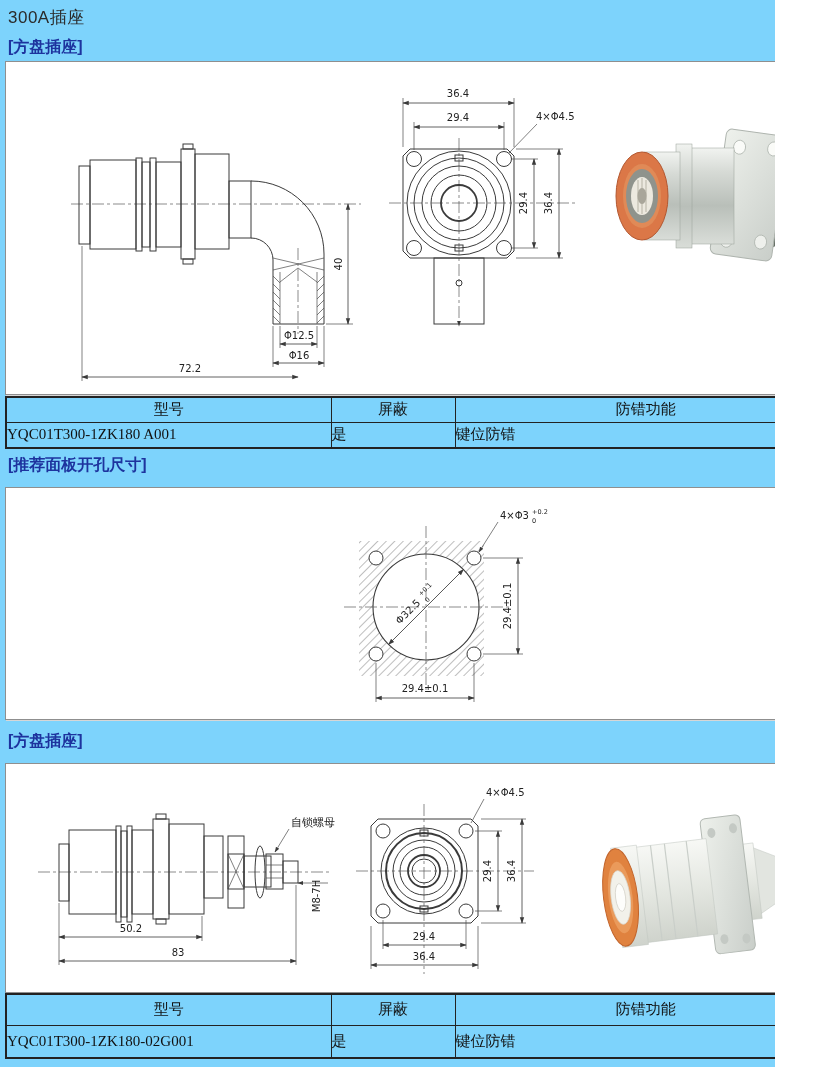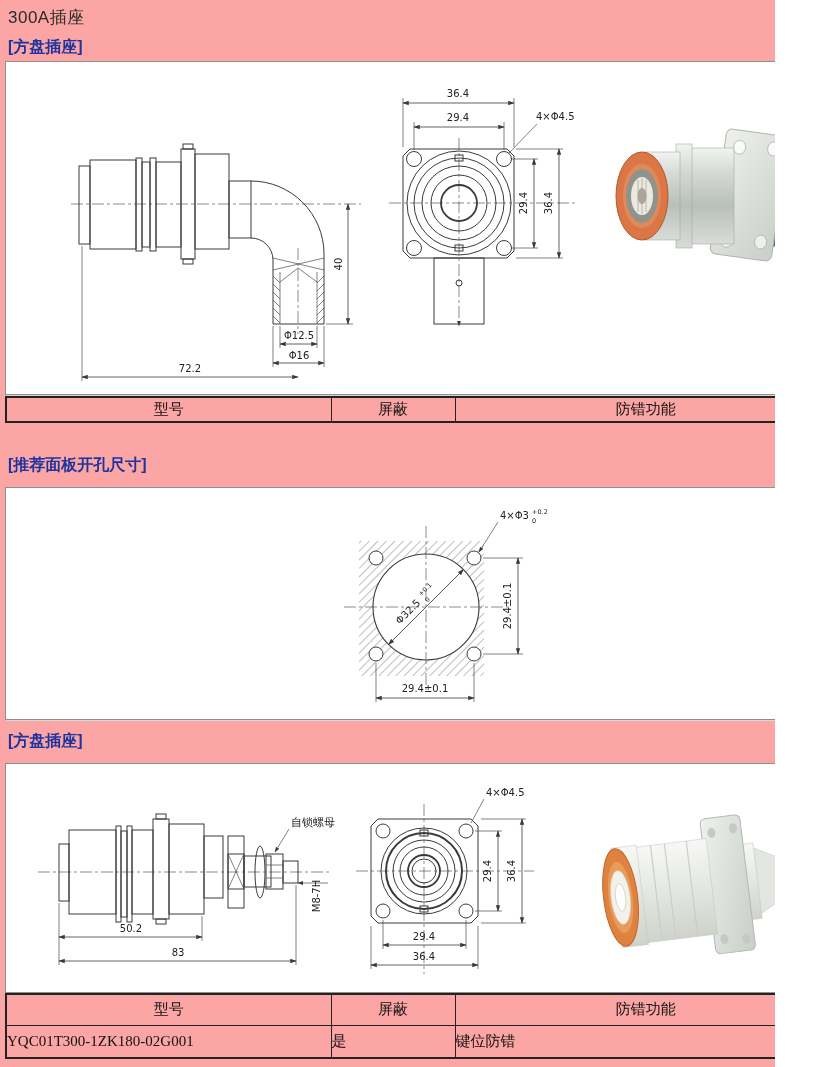--- a/index.html
+++ b/index.html
@@ -1,16 +1,16 @@
 <!DOCTYPE html>
 <html><head>
 <meta charset="utf-8">
 <style>
   html,body{margin:0;padding:0;background:#fff;}
-  #page{position:relative;width:775px;height:1067px;background:#fca5a5;overflow:hidden;
+  #page{position:relative;width:775px;height:1067px;background:#7dd3fc;overflow:hidden;
         font-family:"Liberation Sans",sans-serif;}
   .doc-title{position:absolute;left:8px;top:6px;font-size:17px;color:#2a2a2a;letter-spacing:.5px;}
   .sec-head{position:absolute;left:8px;font-size:16px;font-weight:bold;color:#1d339e;text-align:center;}
   .panel{position:absolute;left:5px;width:829px;background:#fff;border:1px solid #8f8f8f;
          box-shadow:1px 1px 0 #d6d6d6;}
   .spec{position:absolute;left:5px;width:831px;border-collapse:collapse;table-layout:fixed;
         font-family:"Liberation Serif",serif;font-size:15px;color:#111;}
   .spec td,.spec th{border:1px solid #222;font-weight:normal;padding:0;}
   .spec{border:2px solid #222;}
   svg{display:block;}
@@ -189,20 +189,25 @@
         <col style="width:325px">
         <col style="width:124px">
         <col style="width:382px">
       </colgroup>
     <tbody>
         <tr style="height:25px">
       <th>型号</th>
       <th>屏蔽</th>
       <th>防错功能</th>
     </tr>
+    <tr style="height:26px">
+      <td>YQC01T300-1ZK180 A001</td>
+      <td>是</td>
+      <td>键位防错</td>
+    </tr>
   </tbody>
     </table>
 
   <div class="sec-head" style="top:455px">[推荐面板开孔尺寸]</div>
 
   <div class="panel" style="top:487px;height:231px">
     <svg width="829" height="231" viewBox="0 0 829 231">
       <g>
         <rect x="353" y="53" width="125" height="135" fill="url(#hatch)"></rect>
         <circle cx="420" cy="119" r="53" fill="#ffffff" stroke="#3a3a3a" stroke-width="1.1"></circle>

